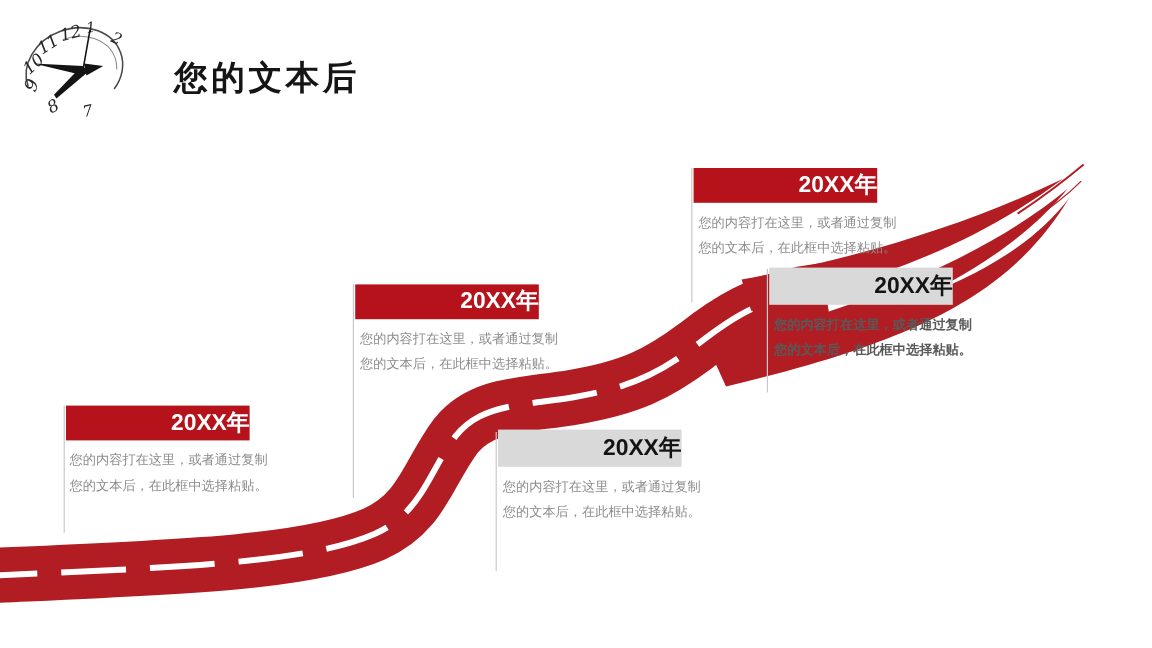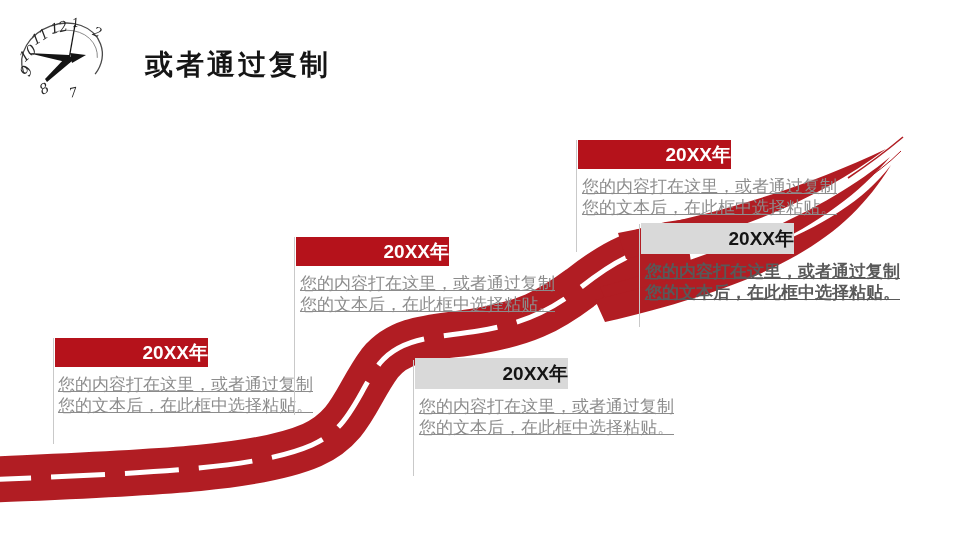--- a/index.html
+++ b/index.html
@@ -11,21 +11,21 @@
          letter-spacing:3px;z-index:2;white-space:nowrap;}
   
   .roadsvg{position:absolute;left:0;top:0;width:960px;height:540px;z-index:1;}
   
   .ms{position:absolute;z-index:3;}
   .ms .vline{position:absolute;width:1px;background:#c9c9c9;}
   .ms .ybox{position:absolute;width:143px;height:29px;line-height:29px;font-size:19px;
             font-weight:700;padding-left:10px;box-sizing:content-box;white-space:nowrap;text-align:right;}
   .ybox.red{background:#b5121b;color:#ffffff;}
   .ybox.gray{background:#d9d9d9;color:#141414;height:31px;line-height:31px;}
-  .ms .body{position:absolute;font-size:17px;line-height:21px;color:#8c8c8c;white-space:nowrap;text-decoration:underline;}
+  .ms .body{position:absolute;font-size:11px;line-height:21px;color:#8c8c8c;white-space:nowrap;}
   .ms .body.bold{font-weight:700;color:#595959;}
 </style>
 </head>
 <body>
 
 <div class="slide">
 
   <svg class="clock" viewBox="0 0 106 90">
     <ellipse cx="50" cy="46" rx="41" ry="34" transform="rotate(-20 50 46)" fill="none" stroke="#4a4a4a" stroke-width="1.3" stroke-dasharray="150 86" stroke-dashoffset="-118"></ellipse>
     <ellipse cx="51" cy="48" rx="35" ry="29" transform="rotate(-20 51 48)" fill="none" stroke="#8a8a8a" stroke-width="0.9" stroke-dasharray="62 140" stroke-dashoffset="-150"></ellipse>
@@ -41,21 +41,21 @@
     </g>
     <g fill="#141414" stroke="none">
       <line x1="57" y1="47" x2="63" y2="13" stroke="#141414" stroke-width="1.3"></line>
       <polygon points="57,43 58,51 16,41"></polygon>
       <polygon points="54,45 60,49 35,70 33,67"></polygon>
       <polygon points="58,41 74,43 60,51"></polygon>
       <circle cx="58" cy="47" r="2.6"></circle>
     </g>
   </svg>
 
-  <div class="title">或者通过复制</div>
+  <div class="title">您的文本后</div>
 
   <svg class="roadsvg" viewBox="0 0 960 540">
 
     <path d="M -15 480 C 140 473 255 470 312 445 C 352 427 356 395 380 363 C 402 336 436 338 478 331 C 525 323 548 312 580 288 C 608 266 632 252 668 245 L 688 242" fill="none" stroke="#b11d23" stroke-width="46" stroke-linecap="butt"></path>
 
     <path d="M -15 480 C 140 473 255 470 312 445 C 352 427 356 395 380 363 C 402 336 436 338 478 331 C 525 323 548 312 580 288 C 604 269 625 255 652 248" fill="none" stroke="#ffffff" stroke-width="5" stroke-dasharray="54 20" stroke-dashoffset="8"></path>
 
     <g fill="#b11d23">
       <path d="M 618 233 C 730 212 812 184 886 149 C 820 198 745 231 626 259 Z"></path>
       <path d="M 600 287 C 745 248 832 205 890 157 C 838 219 762 258 610 310 Z"></path>

